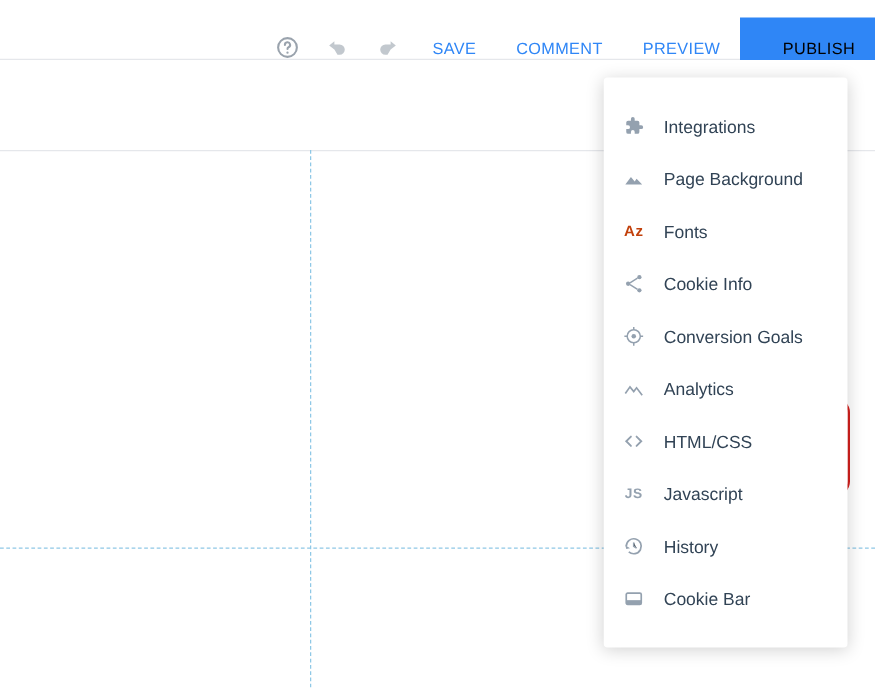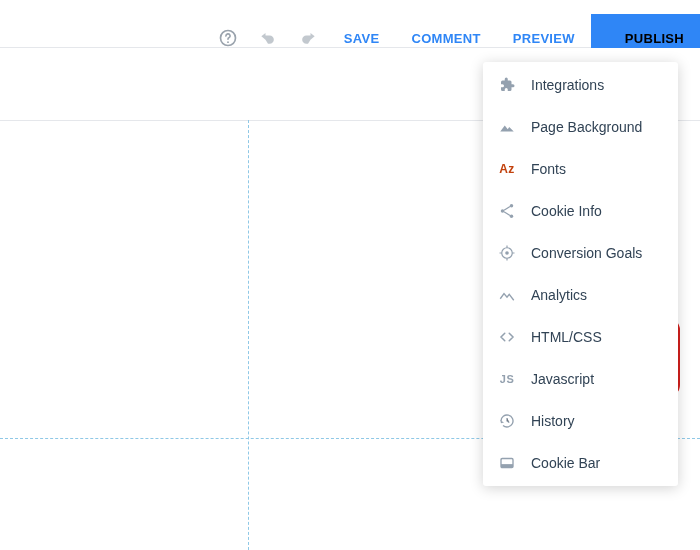--- a/index.html
+++ b/index.html
@@ -19,21 +19,21 @@
     padding-left: 120px;
   }
   .tb-btn {
     display: inline-flex;
     align-items: center;
     justify-content: center;
     height: 48px;
     padding: 0 16px;
     color: #2f86f6;
     font-size: 13px;
-    font-weight: 700;
+    font-weight: 400;
     letter-spacing: .3px;
     cursor: pointer;
     user-select: none;
     margin-top: 29px;
   }
   .tb-icon {
     width: 40px;
     display: inline-flex;
     align-items: center;
     justify-content: center;
@@ -70,21 +70,21 @@
     top: 390px;
   }
   .dropdown {
     position: absolute;
     right: 22px;
     top: 62px;
     width: 195px;
     background: #fff;
     border-radius: 3px;
     box-shadow: 0 2px 14px rgba(0,0,0,.18);
-    padding: 2px 0;
+    padding: 18px 0;
     z-index: 10;
   }
   .dd-item {
     display: flex;
     align-items: center;
     height: 42px;
     padding: 0 14px 0 14px;
     gap: 14px;
     cursor: pointer;
     font-size: 14px;

